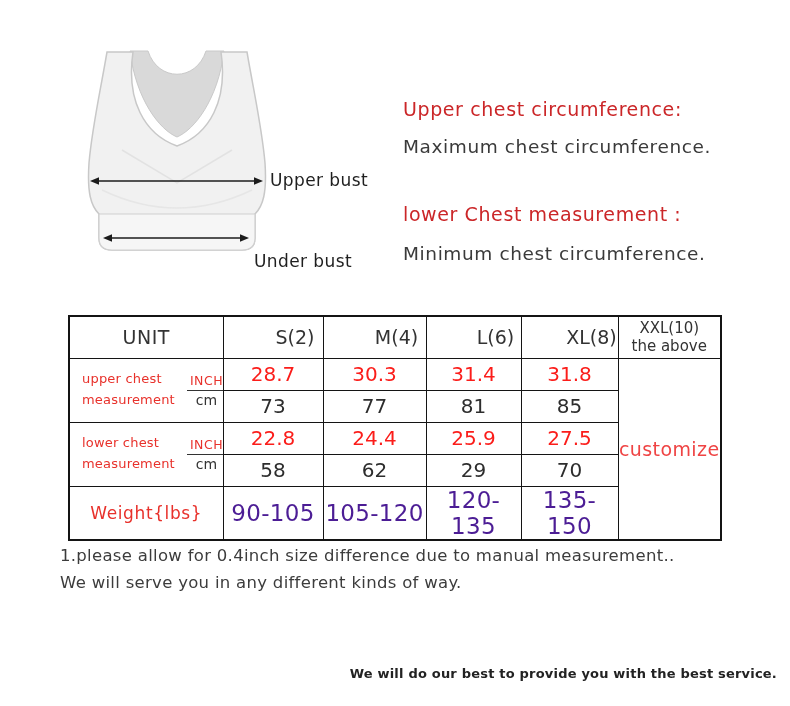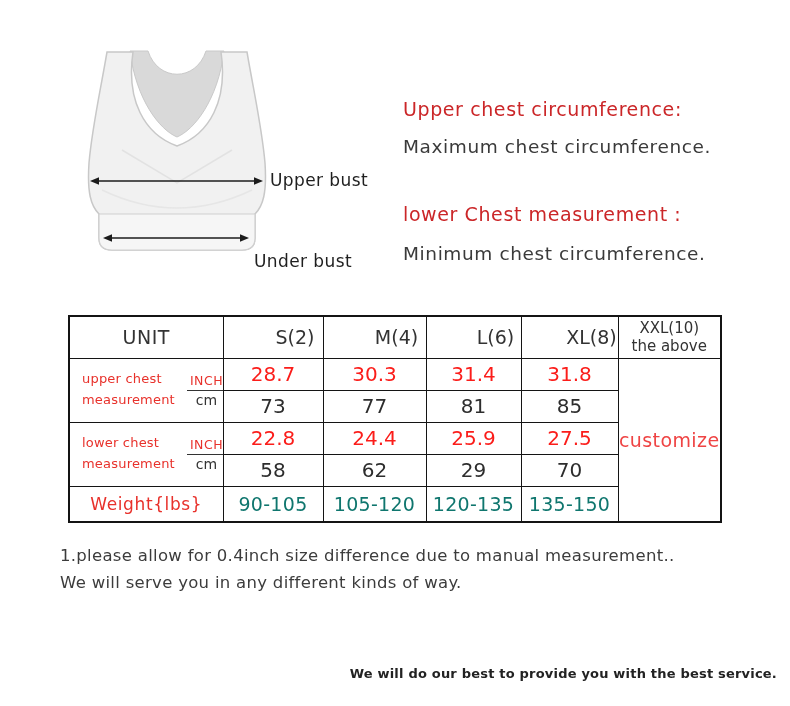--- a/index.html
+++ b/index.html
@@ -28,21 +28,21 @@
   tr.r-head   { height:42px; }
   tr.r-data   { height:32px; }
   tr.r-weight { height:36px; }
 
   .c-center   { text-align:center; }
   .c-unit-h   { font-size:19px; color:#333; letter-spacing:.5px; }
   .c-size     { font-size:19px; color:#333;padding-left:44px; }
   .c-xxl      { font-size:15px; line-height:1.2; color:#333; }
   .c-inch     { color:#fb1d1a; font-size:20px; }
   .c-cm       { color:#2d2d2d; font-size:20px; }
-  .c-weightv  { color:#0f766e; font-size:19px; letter-spacing:.3px; }
+  .c-weightv  { color:#4c1d95; font-size:23px; letter-spacing:.3px; }
   .c-custom   { color:#ef4444; font-size:19px; letter-spacing:.4px; }
   .c-wlabel   { color:#e8312b; font-size:17px; letter-spacing:.6px; }
 
   .label-wrap { display:flex; align-items:center; justify-content:flex-start; gap:12px; padding-left:12px; }
   .lbl        { color:#e8312b; font-size:13px; line-height:1.6; letter-spacing:.2px; }
   .frac       { display:flex; flex-direction:column; align-items:center; }
   .frac-top   { color:#e8312b; font-size:12.5px; letter-spacing:.5px; border-bottom:1.5px solid #333; padding:0 3px 2px; }
   .frac-bot   { color:#333; font-size:14px; padding-top:1px; }
 
   

